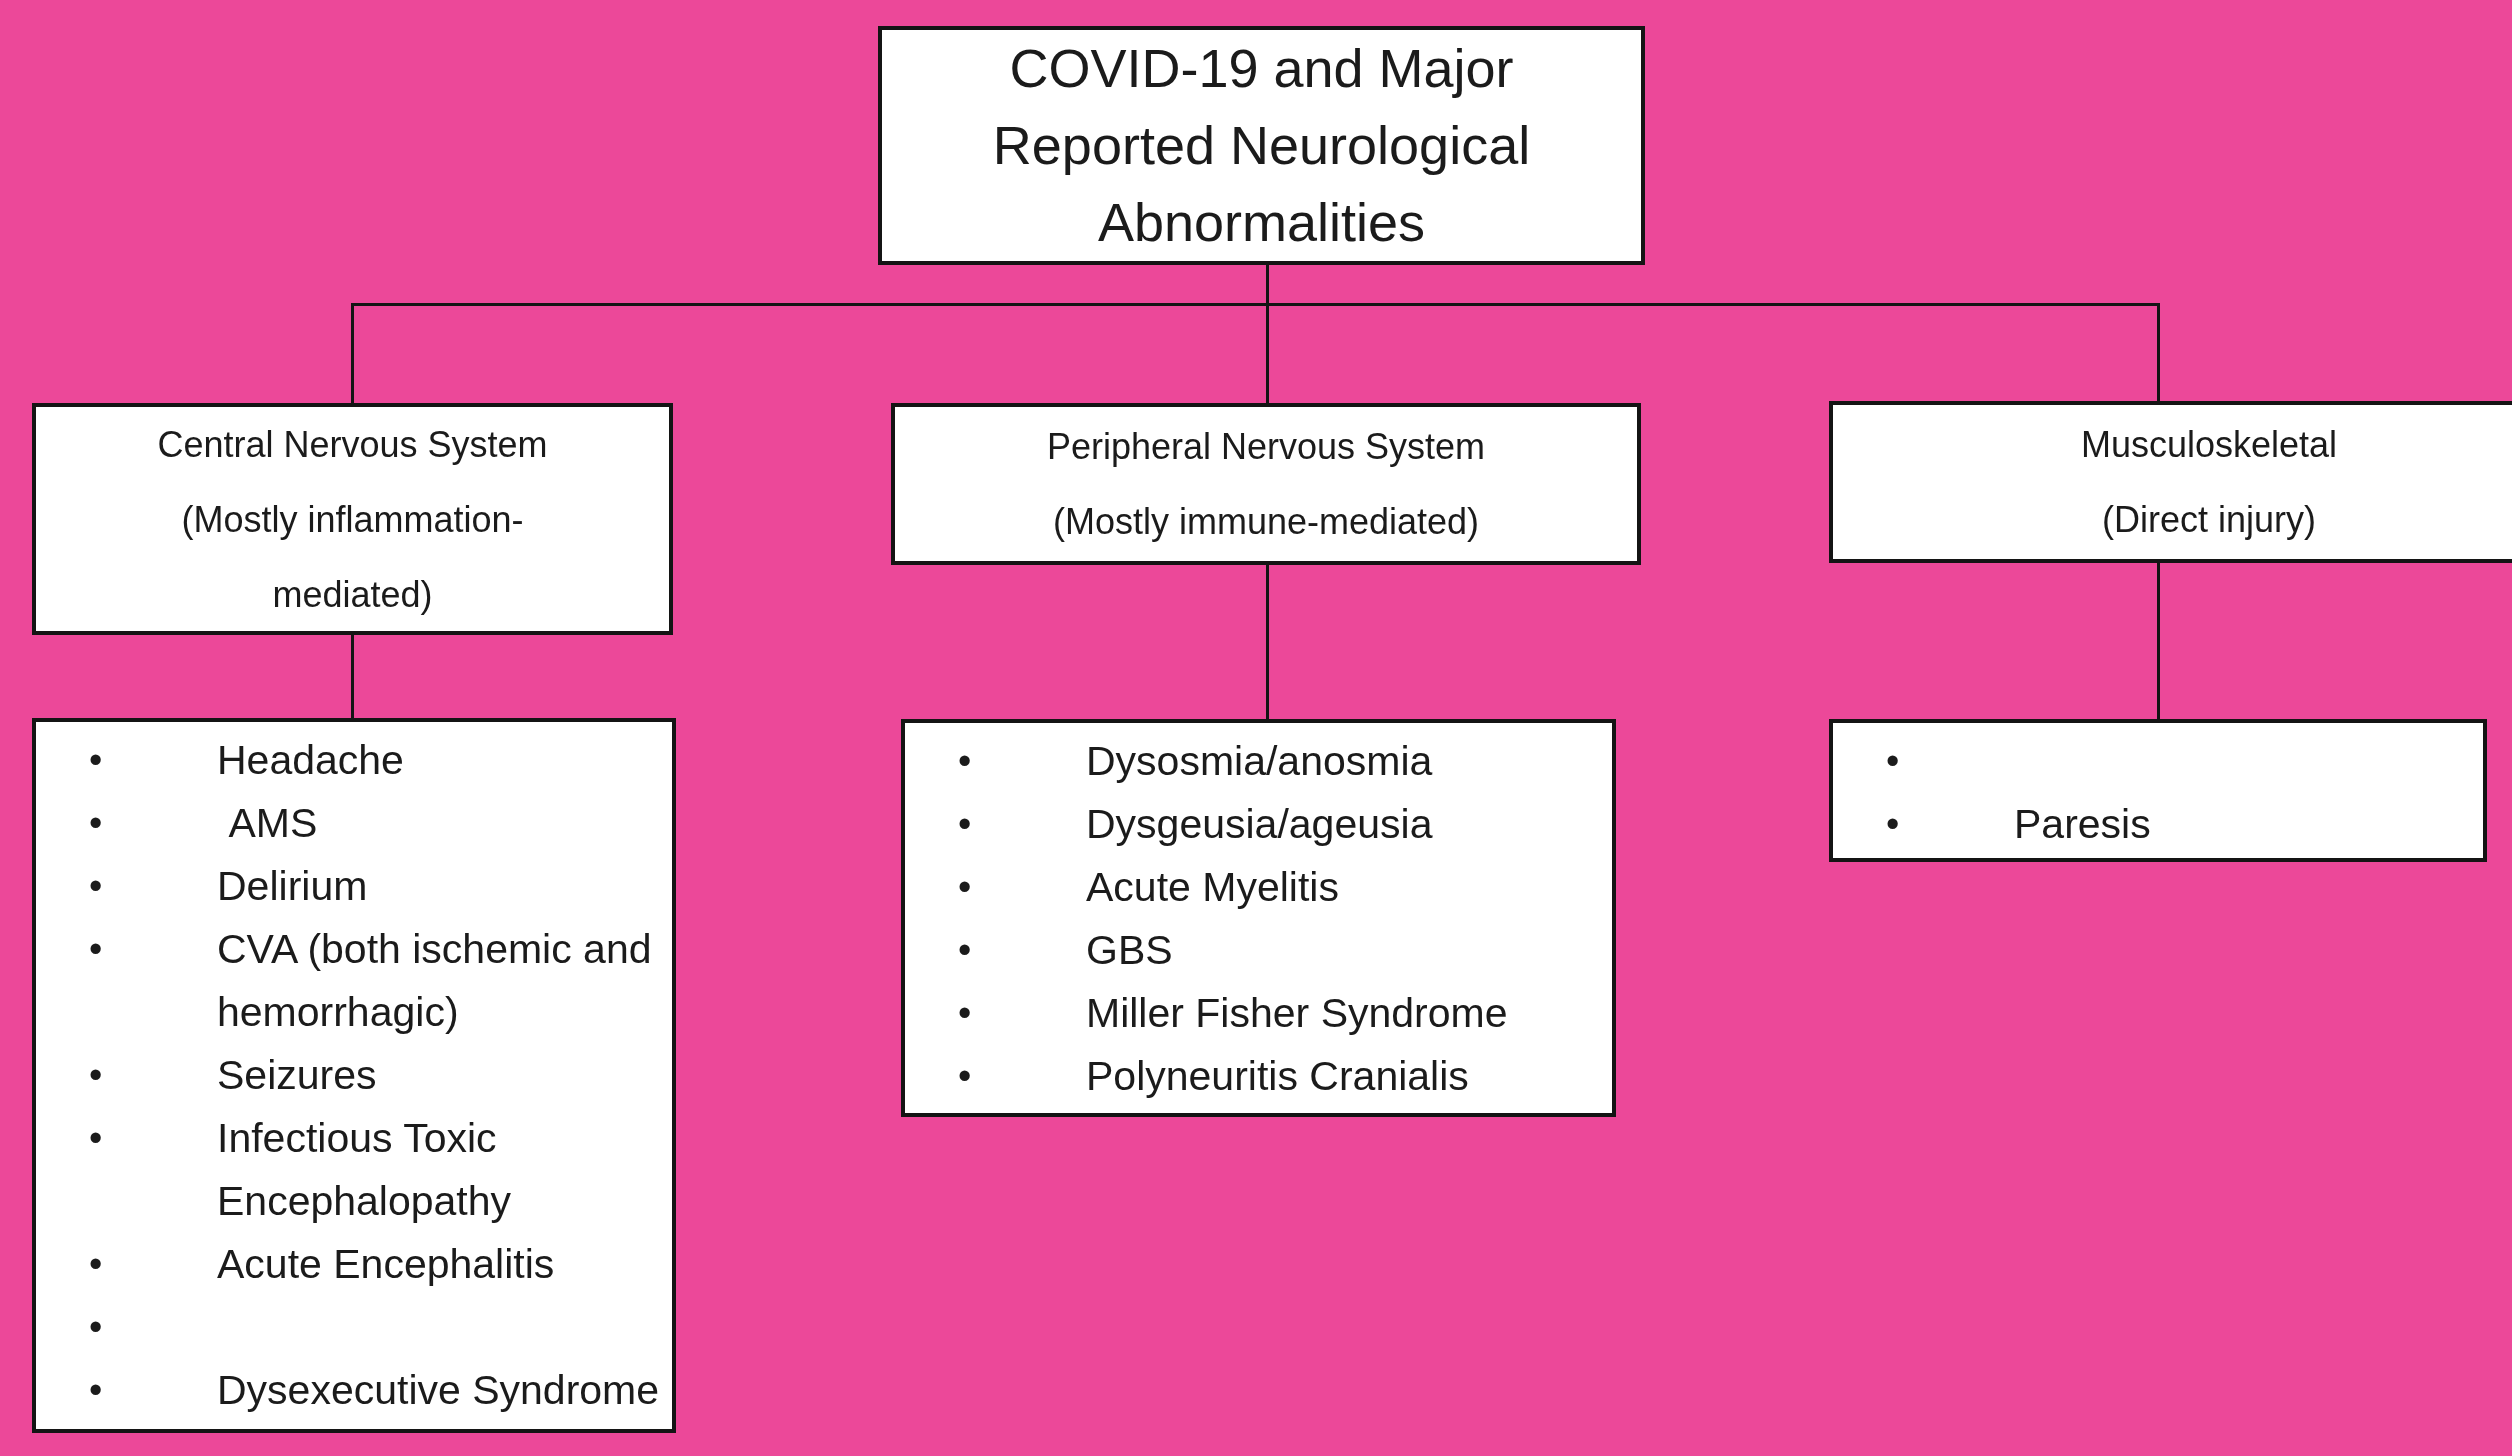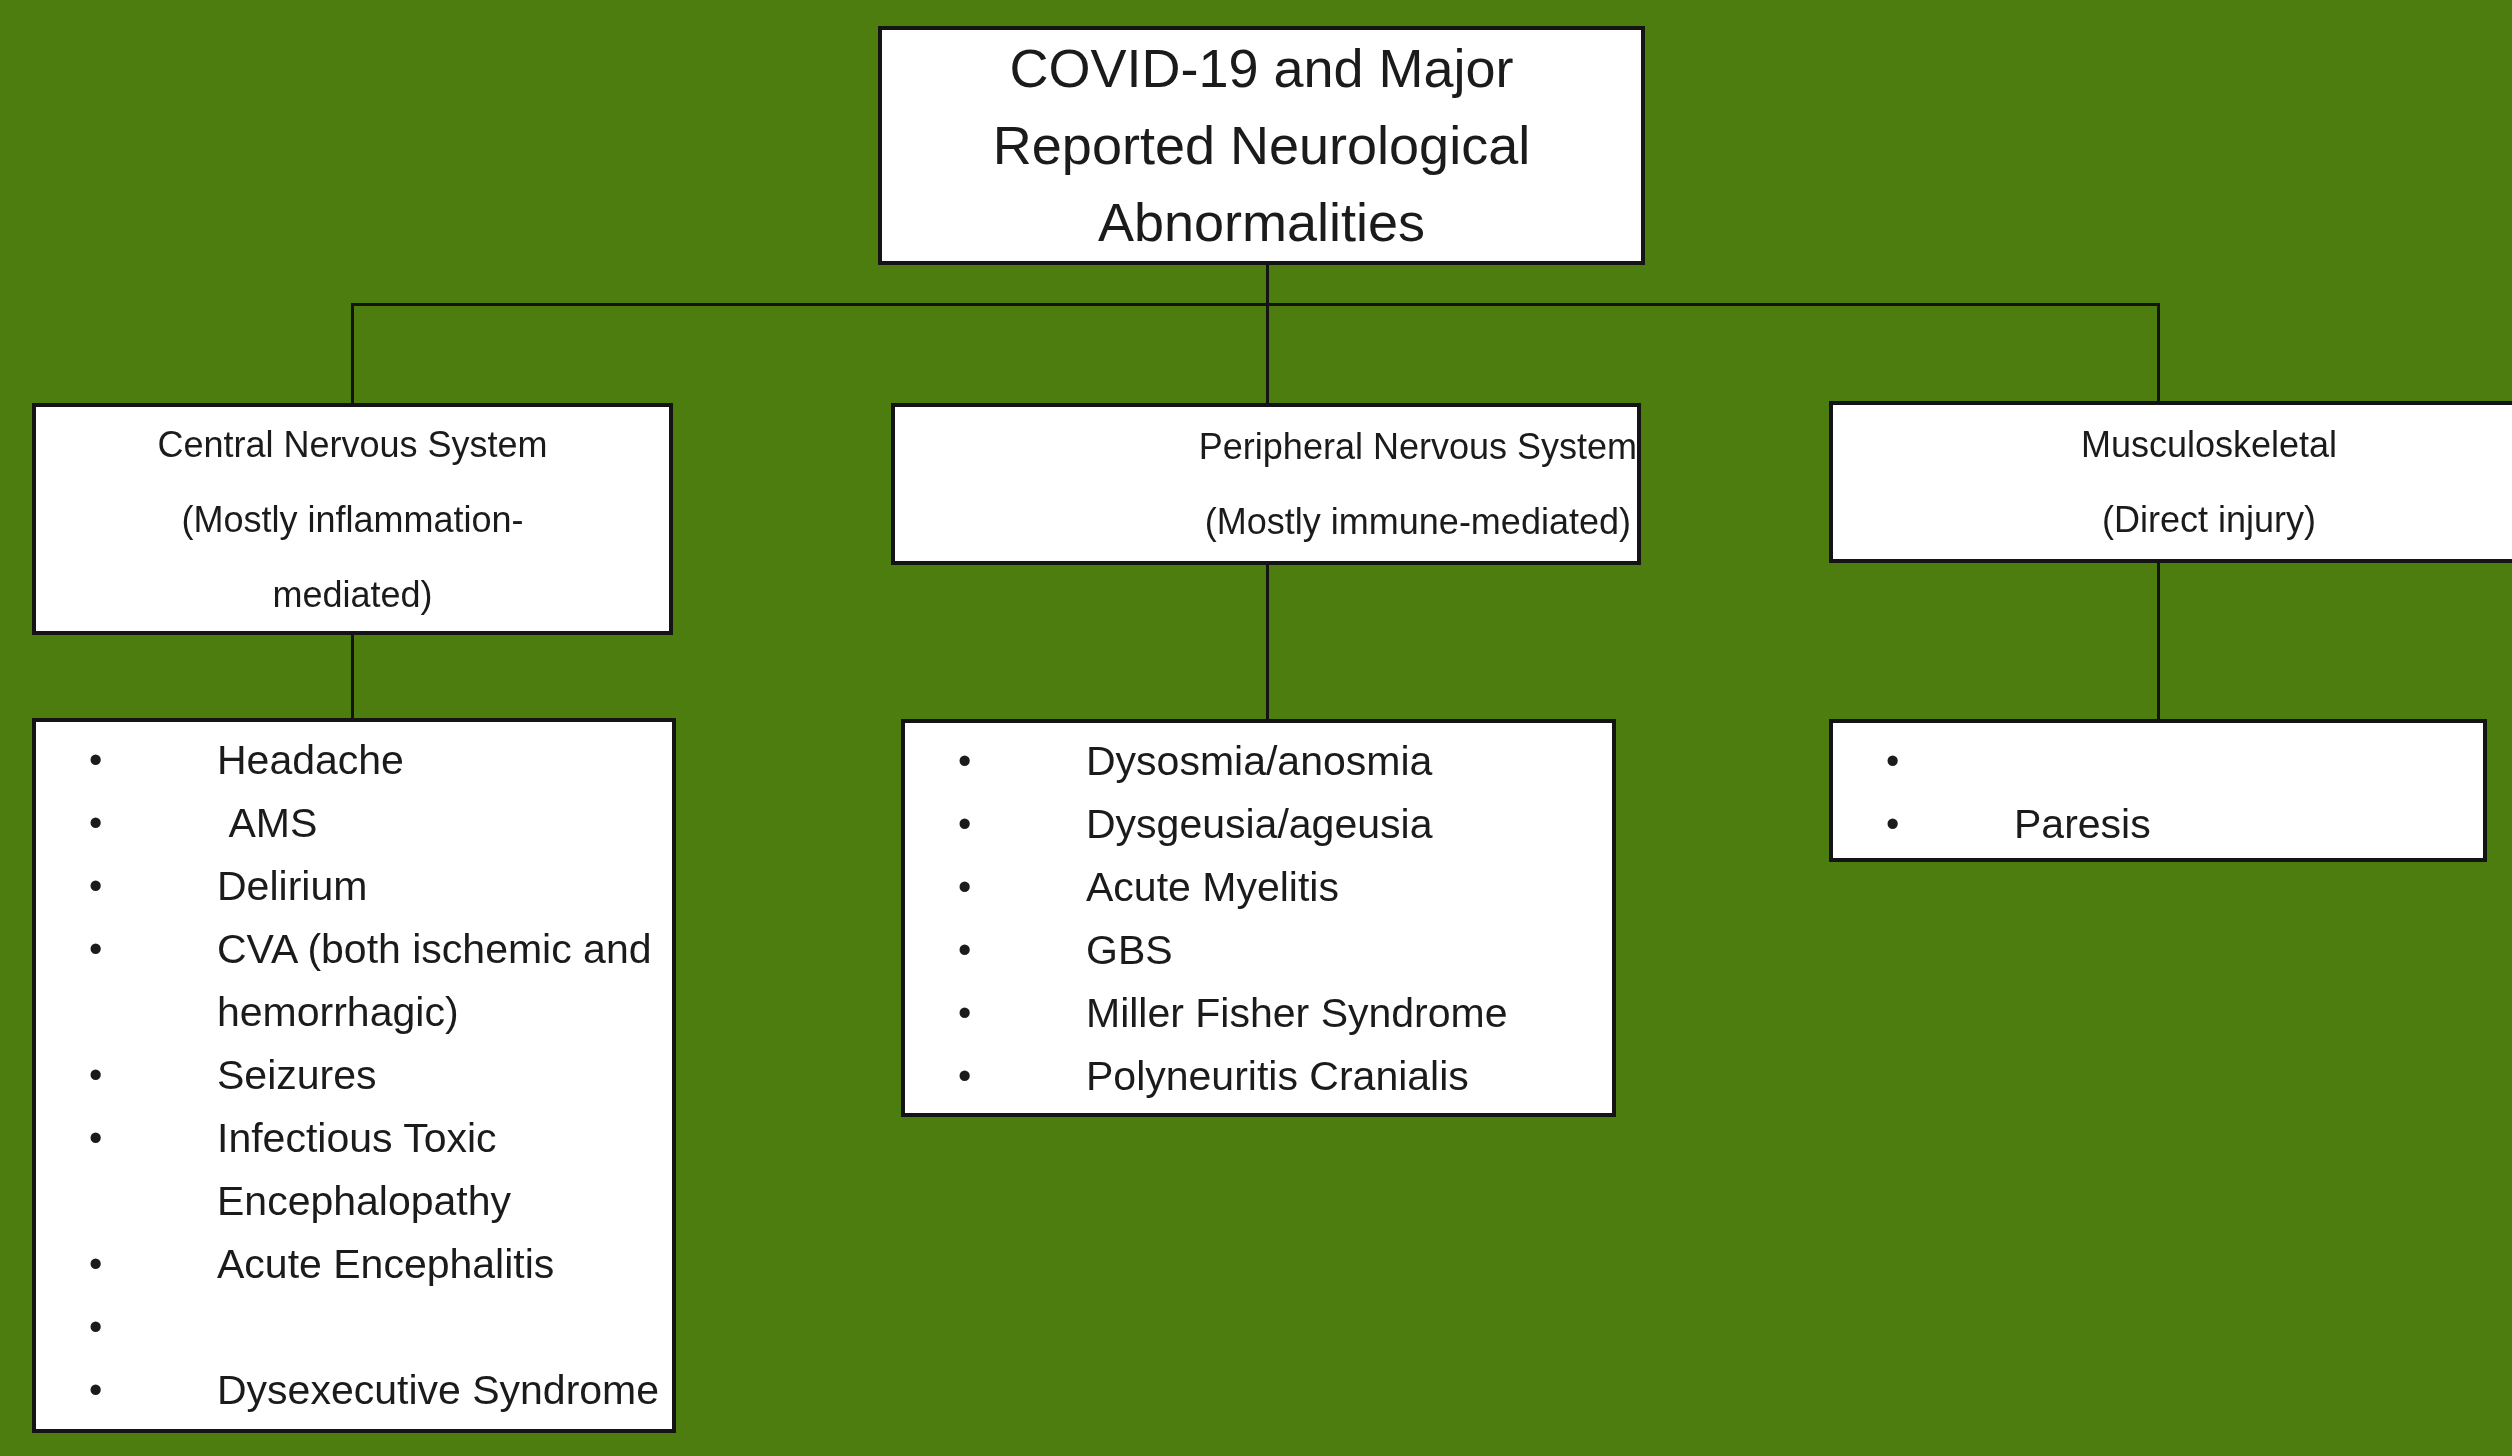--- a/index.html
+++ b/index.html
@@ -4,21 +4,21 @@
 <style>
   html, body {
     margin: 0;
     padding: 0;
     background: #ffffff;
   }
   #canvas {
     position: relative;
     width: 2512px;
     height: 1457px;
-    background: #4d7c0f;
+    background: #ec4899;
     font-family: "Liberation Sans", sans-serif;
     color: #1b1b1b;
     overflow: hidden;
   }
   .node {
     position: absolute;
     box-sizing: border-box;
     border: 4.3px solid #141414;
     background: #ffffff;
   }
@@ -55,21 +55,21 @@
     flex: 1 1 auto;
     white-space: pre-wrap;
   }
   .line {
     position: absolute;
     background: #141414;
   }
   
   #root-box  { left: 878px; top: 25.6px;  width: 767px; height: 239px; font-size: 54px; line-height: 77px; }
   #cns-box   { left: 32px;   top: 403px; width: 641px; height: 232px; }
-  #pns-box   { left: 891px; top: 403px; width: 750px; height: 162px; justify-content: flex-end; }
+  #pns-box   { left: 891px; top: 403px; width: 750px; height: 162px; }
   #msk-box   { left: 1829px; top: 401px; width: 760px; height: 162px; }
   #cns-list  { left: 32px;   top: 718px; width: 644px; height: 715px; }
   #pns-list  { left: 901px; top: 719px; width: 715px; height: 398px; }
   #msk-list  { left: 1829px; top: 719px; width: 658px; height: 143px; }
 
   #line-stem       { left: 1266px; top: 263px; width: 3.4px;    height: 43px;  }
   #line-hbar       { left: 351px;  top: 303px; width: 1809px; height: 3.4px;   }
   #line-drop-cns   { left: 351px;  top: 303px; width: 3.4px;    height: 100px; }
   #line-drop-pns   { left: 1266px; top: 303px; width: 3.4px;    height: 100px; }
   #line-drop-msk   { left: 2157px; top: 303px; width: 3.4px;    height: 98px; }

